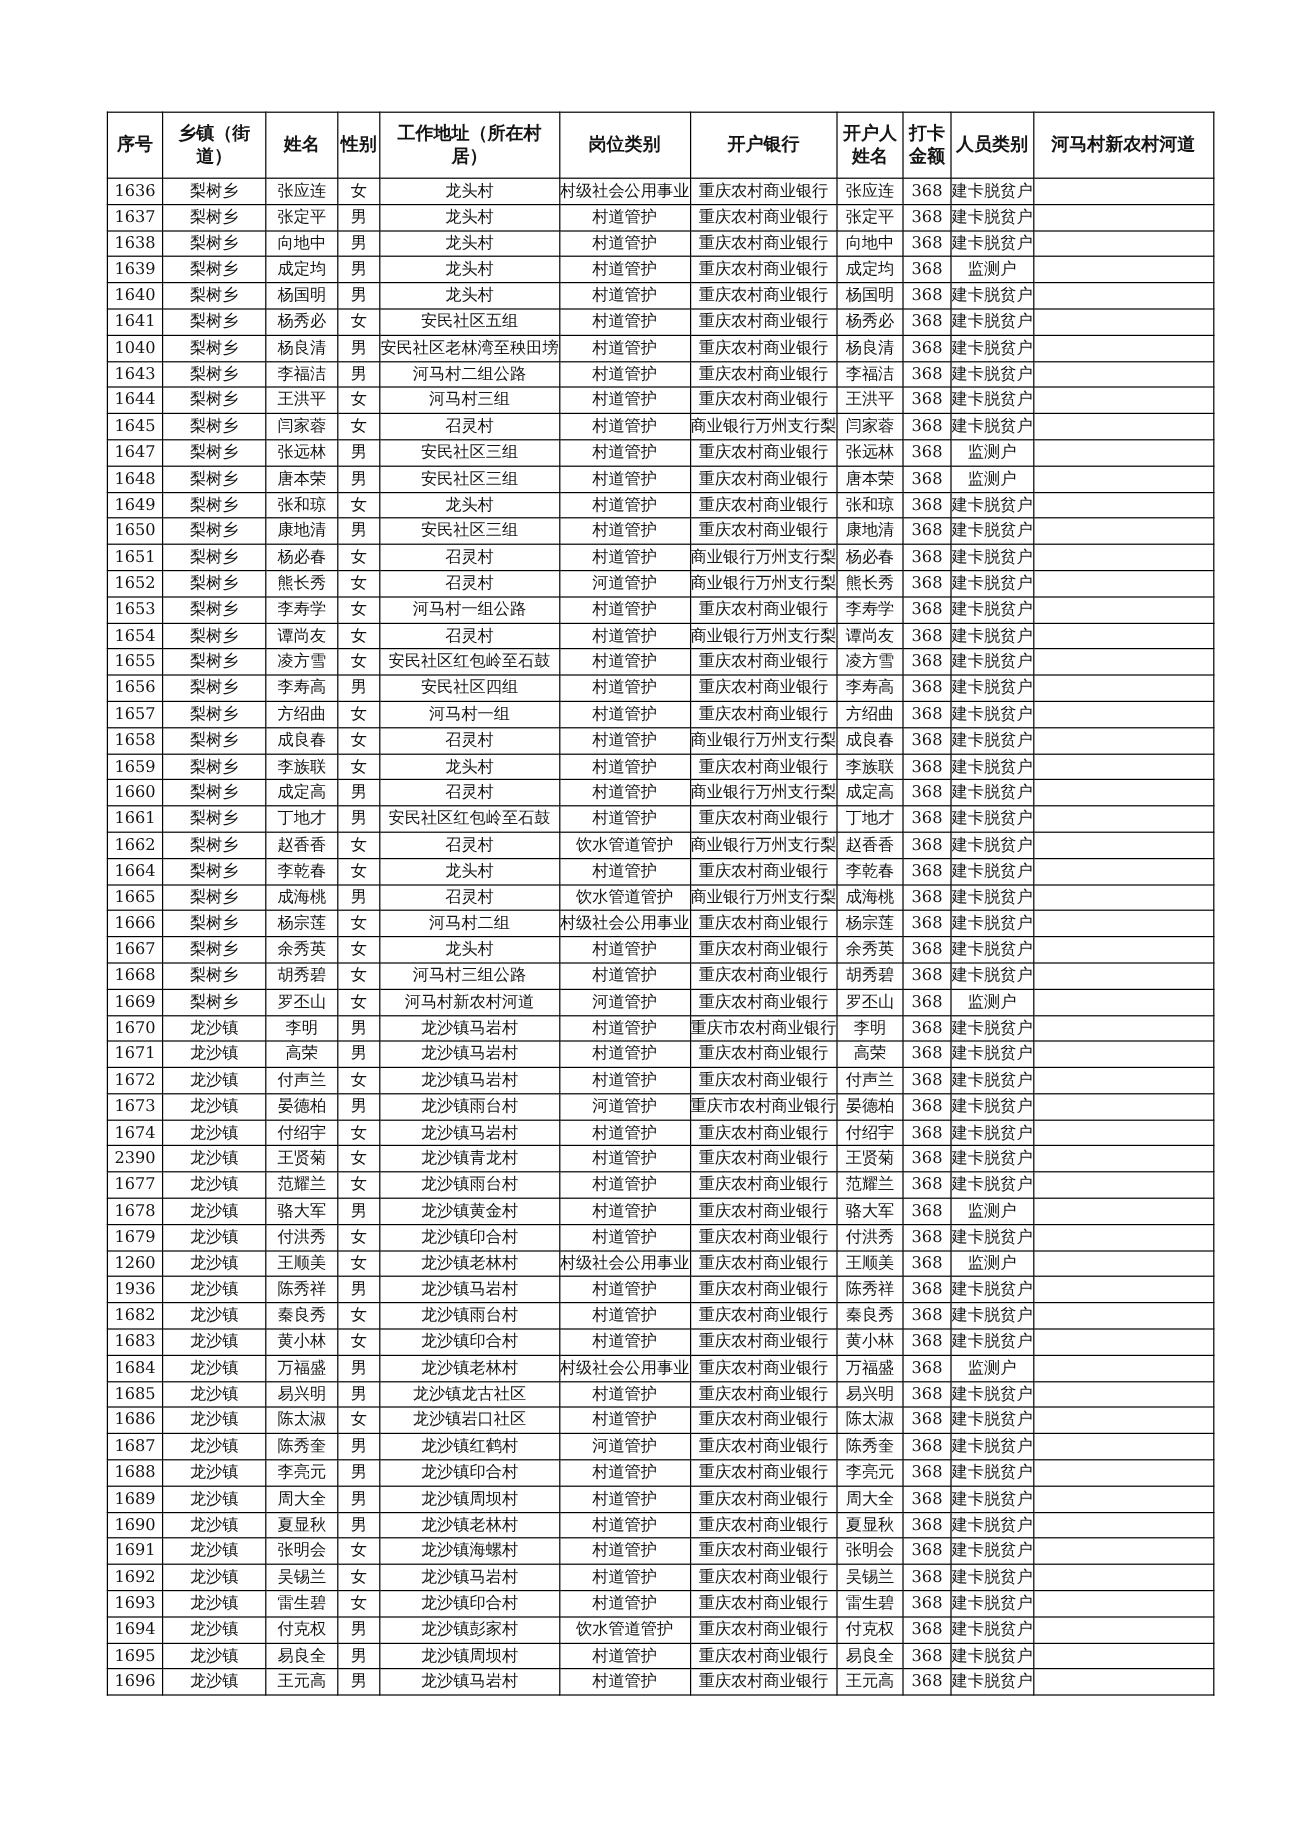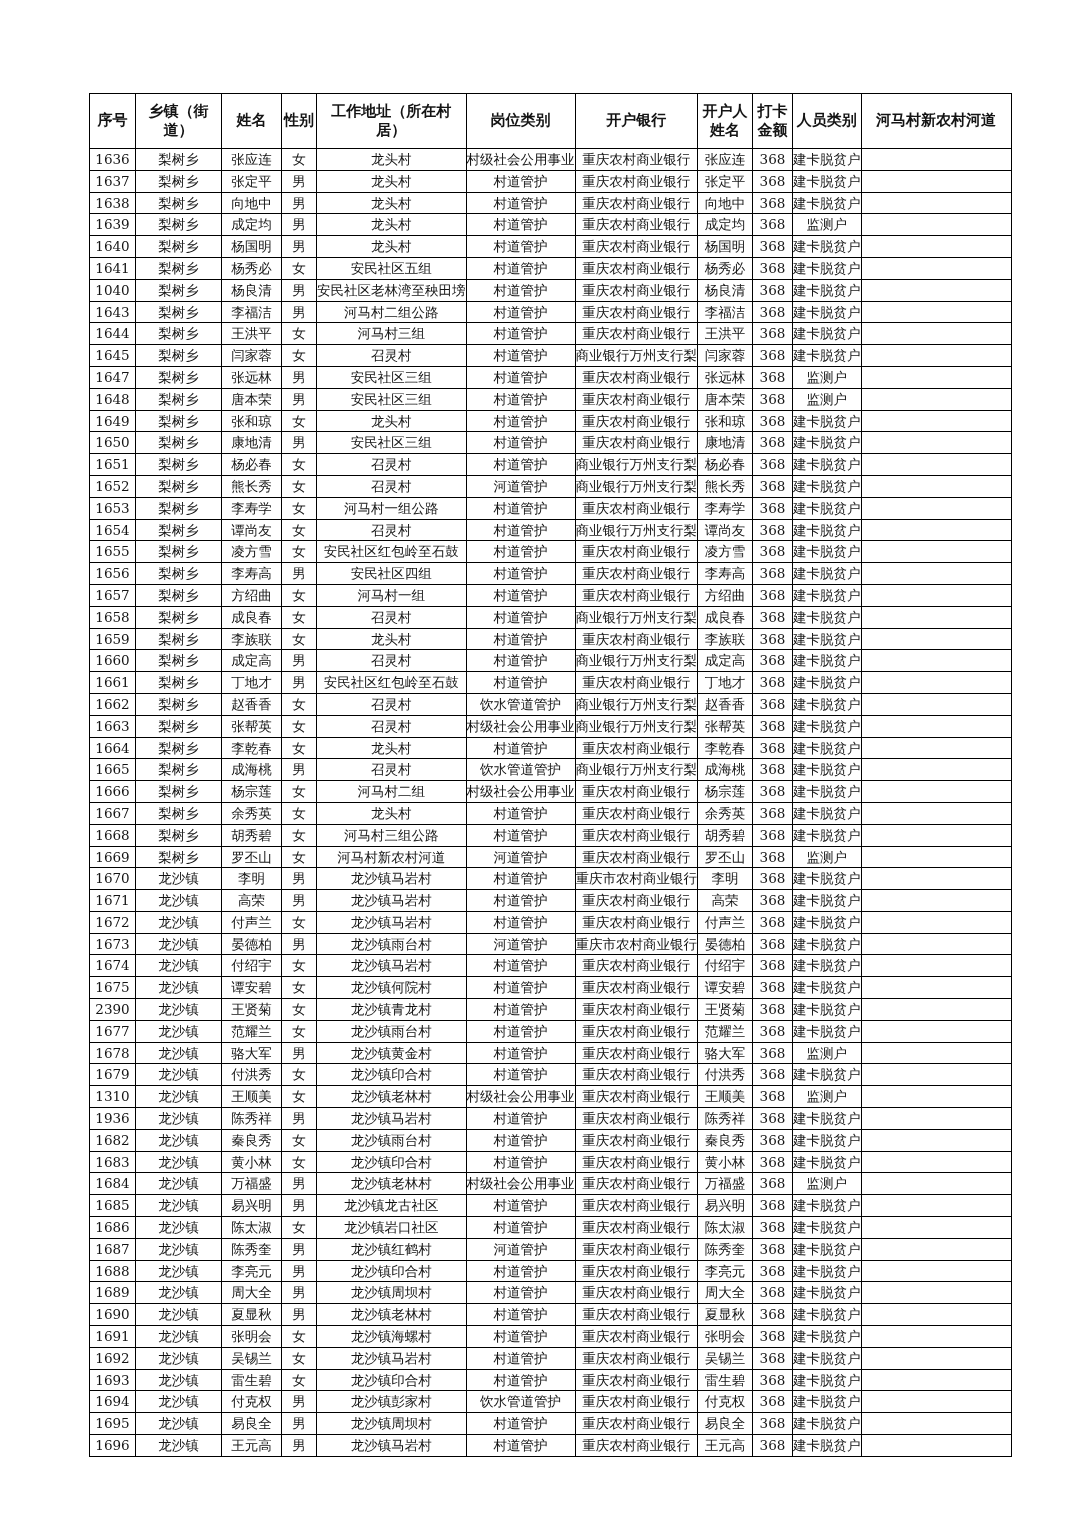--- a/index.html
+++ b/index.html
@@ -395,33 +395,20 @@
           <td>女</td>
           <td>召灵村</td>
           <td>饮水管道管护</td>
           <td>商业银行万州支行梨</td>
           <td>赵香香</td>
           <td>368</td>
           <td>建卡脱贫户</td>
           <td></td>
         </tr>
         <tr>
-          <td>1663</td>
-          <td>梨树乡</td>
-          <td>张帮英</td>
-          <td>女</td>
-          <td>召灵村</td>
-          <td>村级社会公用事业</td>
-          <td>商业银行万州支行梨</td>
-          <td>张帮英</td>
-          <td>368</td>
-          <td>建卡脱贫户</td>
-          <td></td>
-        </tr>
-        <tr>
           <td>1664</td>
           <td>梨树乡</td>
           <td>李乾春</td>
           <td>女</td>
           <td>龙头村</td>
           <td>村道管护</td>
           <td>重庆农村商业银行</td>
           <td>李乾春</td>
           <td>368</td>
           <td>建卡脱贫户</td>
@@ -551,33 +538,20 @@
           <td>女</td>
           <td>龙沙镇马岩村</td>
           <td>村道管护</td>
           <td>重庆农村商业银行</td>
           <td>付绍宇</td>
           <td>368</td>
           <td>建卡脱贫户</td>
           <td></td>
         </tr>
         <tr>
-          <td>1675</td>
-          <td>龙沙镇</td>
-          <td>谭安碧</td>
-          <td>女</td>
-          <td>龙沙镇何院村</td>
-          <td>村道管护</td>
-          <td>重庆农村商业银行</td>
-          <td>谭安碧</td>
-          <td>368</td>
-          <td>建卡脱贫户</td>
-          <td></td>
-        </tr>
-        <tr>
           <td>2390</td>
           <td>龙沙镇</td>
           <td>王贤菊</td>
           <td>女</td>
           <td>龙沙镇青龙村</td>
           <td>村道管护</td>
           <td>重庆农村商业银行</td>
           <td>王贤菊</td>
           <td>368</td>
           <td>建卡脱贫户</td>
@@ -616,21 +590,21 @@
           <td>女</td>
           <td>龙沙镇印合村</td>
           <td>村道管护</td>
           <td>重庆农村商业银行</td>
           <td>付洪秀</td>
           <td>368</td>
           <td>建卡脱贫户</td>
           <td></td>
         </tr>
         <tr>
-          <td>1310</td>
+          <td>1260</td>
           <td>龙沙镇</td>
           <td>王顺美</td>
           <td>女</td>
           <td>龙沙镇老林村</td>
           <td>村级社会公用事业</td>
           <td>重庆农村商业银行</td>
           <td>王顺美</td>
           <td>368</td>
           <td>监测户</td>
           <td></td>

